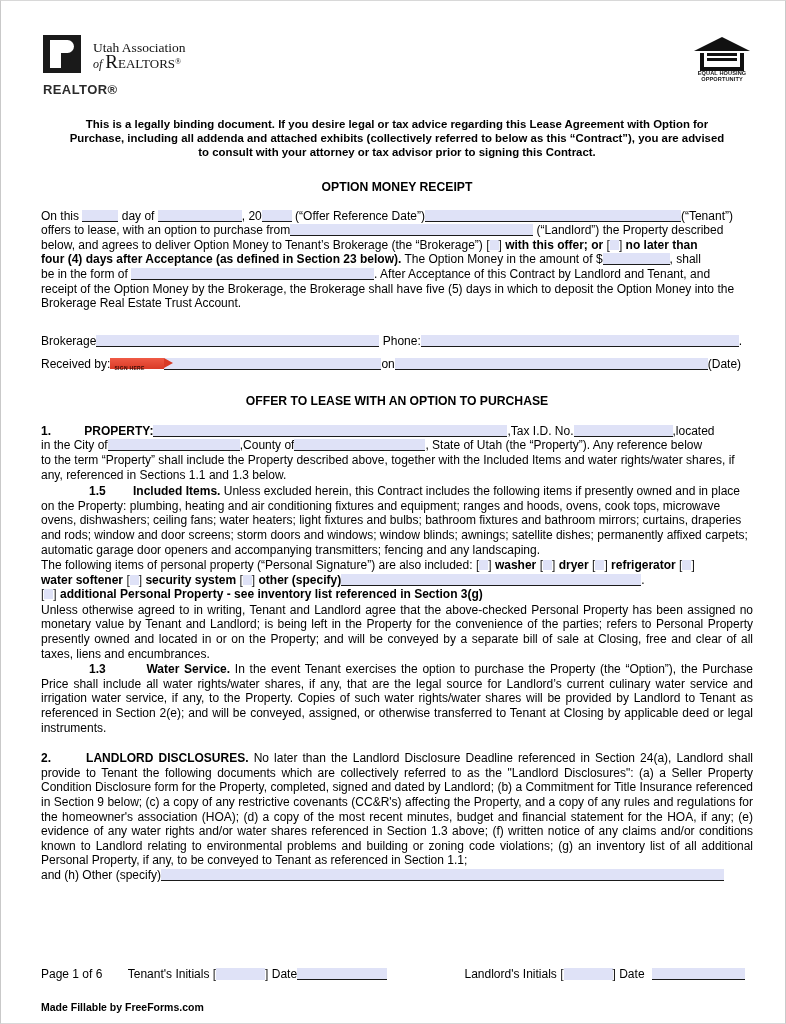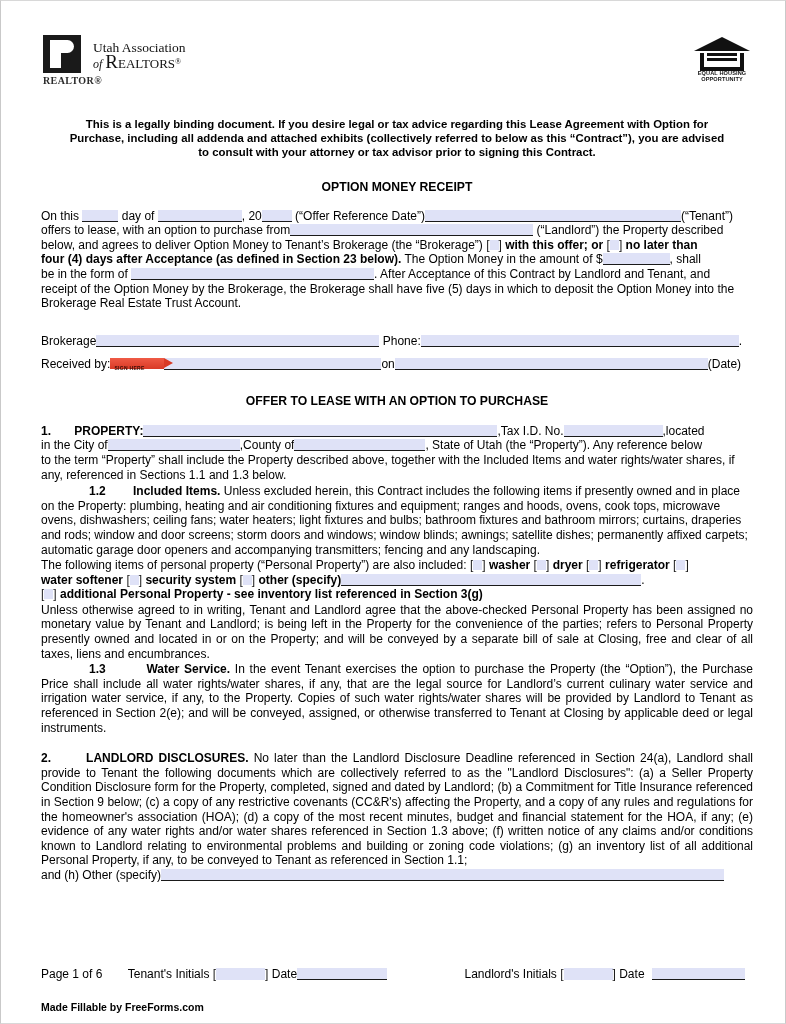--- a/index.html
+++ b/index.html
@@ -27,22 +27,22 @@
   .header { position:relative; height:62px; margin-top:32px; }
   .realtor-logo { position:absolute; left:2px; top:2px; width:42px; }
   .r-mark {
     width:38px; height:38px; background:#1a1a1a; position:relative;
   }
   .r-mark .r-bar { position:absolute; left:7px; top:5px; width:11px; height:28px; background:#fff; }
   .r-mark .r-bowl { position:absolute; left:18px; top:5px; width:13px; height:13px; background:#fff;
                     border-radius:0 7px 7px 0; }
   .r-mark .r-leg { position:absolute; left:20px; top:19px; width:7px; height:14px; background:#1a1a1a;
                    transform:skewX(-12deg); }
-  .realtor-word { font-size:10px; letter-spacing:.4px; color:#2b2b2b; margin-top:2px;
-                  font-family:Liberation Serif, serif; font-weight:bold; }
+  .realtor-word { font-size:13px; letter-spacing:.4px; color:#2b2b2b; margin-top:9px;
+                  font-family:Liberation Sans, sans-serif; font-weight:bold; }
   .assoc { position:absolute; left:52px; top:8px; font-family:"Liberation Serif", serif;
            font-size:13.5px; line-height:14px; color:#111; }
   .assoc .l2 { font-size:12px; }
   .assoc .sc { font-variant:small-caps; font-size:19px; }
   .ital { font-style:italic; }
 
   .eho { position:absolute; right:0px; top:4px; width:62px; text-align:center; }
   .eho-house { width:56px; height:32px; margin:0 auto; position:relative; }
   .eho-cap { width:0;height:0;border-left:28px solid transparent;border-right:28px solid transparent;
              border-bottom:14px solid #111; }
@@ -172,33 +172,33 @@
     </div>
 
     <div class="row" style="margin-top:7px">
       <span>Received by:</span><span class="sig-tag"><span>SIGN HERE</span></span><span class="fld" style="width:217px"></span><span>on</span><span class="fld" style="width:313px"></span><span>(Date)</span>
     </div>
 
     <div class="ctr-head" style="margin-top:22px">OFFER TO LEASE WITH AN OPTION TO PURCHASE</div>
 
     <div class="p" style="margin-top:16px">
       <b>1.</b>
-      <b style="margin-left:20px">PROPERTY:</b><span class="fld" style="width:354px"></span><span>,Tax I.D. No.</span><span class="fld" style="width:99px"></span><span>,located</span><br>
+      <b style="margin-left:30px">PROPERTY:</b><span class="fld" style="width:354px"></span><span>,Tax I.D. No.</span><span class="fld" style="width:99px"></span><span>,located</span><br>
       <span>in the City of</span><span class="fld" style="width:132px"></span><span>,County of</span><span class="fld" style="width:131px"></span><span>, State of Utah (the “Property”). Any reference below</span><br>
       <span>to the term “Property” shall include the Property described above, together with the Included Items and water rights/water shares, if any, referenced in Sections 1.1 and 1.3 below.</span>
     </div>
 
     <div class="p tight" style="margin-top:2px">
-      <span style="margin-left:48px"></span><b>1.2</b>
+      <span style="margin-left:48px"></span><b>1.5</b>
       <b style="margin-left:24px">Included Items.</b>
       <span>Unless excluded herein, this Contract includes the following items if presently owned and in place on the Property: plumbing, heating and air conditioning fixtures and equipment; ranges and hoods, ovens, cook tops, microwave ovens, dishwashers; ceiling fans; water heaters; light fixtures and bulbs; bathroom fixtures and bathroom mirrors; curtains, draperies and rods; window and door screens; storm doors and windows; window blinds; awnings; satellite dishes; permanently affixed carpets; automatic garage door openers and accompanying transmitters; fencing and any landscaping.</span>
     </div>
 
     <div class="p tight" style="margin-top:1px">
-      <span>The following items of personal property (“Personal Property”) are also included:</span>
+      <span>The following items of personal property (“Personal Signature”) are also included:</span>
       <span class="brk">[</span><span class="cbx"></span><span class="brk">]</span> <b>washer</b>
       <span class="brk">[</span><span class="cbx"></span><span class="brk">]</span> <b>dryer</b>
       <span class="brk">[</span><span class="cbx"></span><span class="brk">]</span> <b>refrigerator</b>
       <span class="brk">[</span><span class="cbx"></span><span class="brk">]</span><br>
       <b>water softener</b>
       <span class="brk">[</span><span class="cbx"></span><span class="brk">]</span> <b>security system</b>
       <span class="brk">[</span><span class="cbx"></span><span class="brk">]</span> <b>other (specify)</b><span class="fld" style="width:300px"></span><span>.</span><br>
       <span class="brk">[</span><span class="cbx"></span><span class="brk">]</span> <b>additional Personal Property - see inventory list referenced in Section 3(g)</b>
     </div>
 

